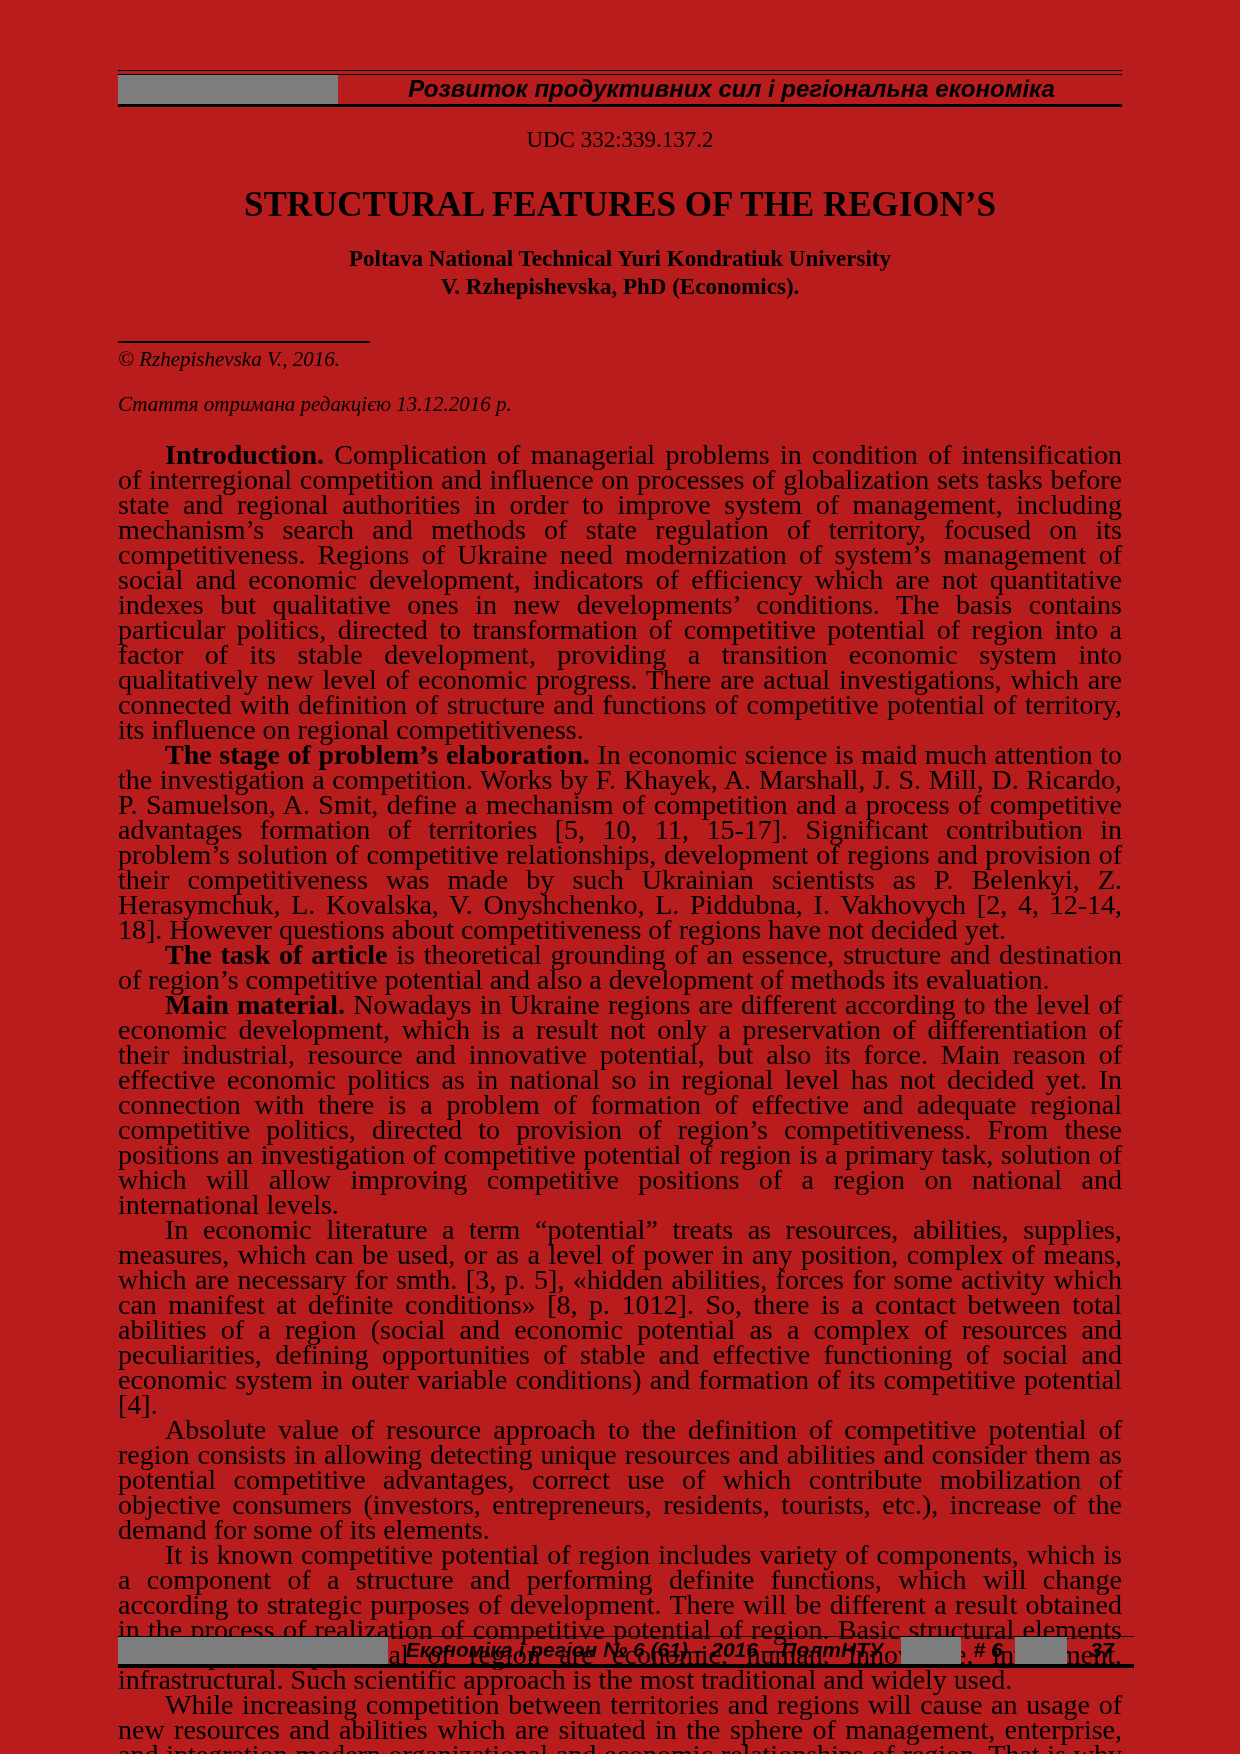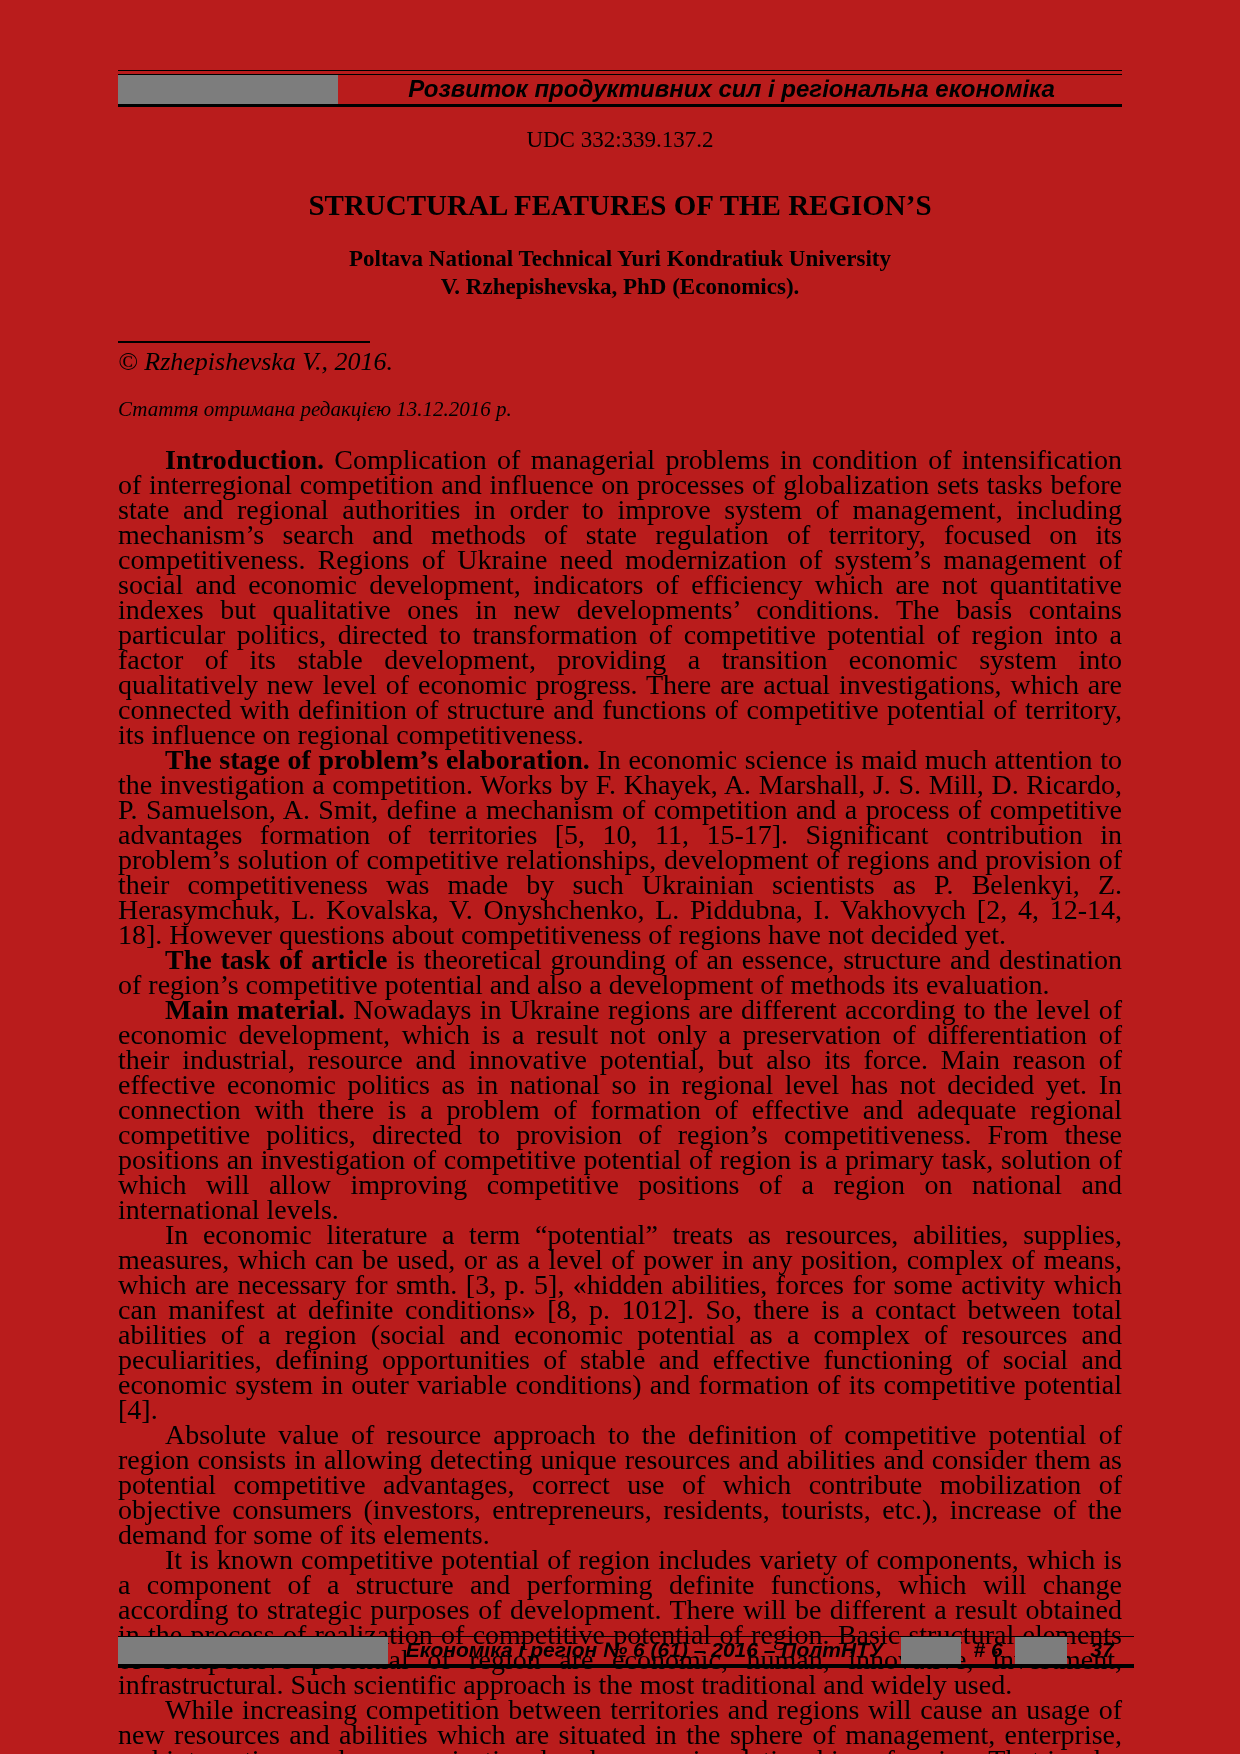--- a/index.html
+++ b/index.html
@@ -33,33 +33,33 @@
     font-weight: bold; font-style: italic; font-size: 24px;
     padding-bottom: 2px;
   }
 
   
   .udc { margin-top: 20px; font-size: 23px; text-align: center; }
   .article-title {
     margin-top: 34px;
     text-align: center;
     font-weight: bold;
-    font-size: 29px;
+    font-size: 35px;
     line-height: 36px;
   }
   .authors {
     margin-top: 22px;
     text-align: center;
     font-weight: bold;
     font-size: 23px;
     line-height: 28px;
   }
   .copyright-block { margin-top: 40px; }
   .copyright-rule { width: 252px; border-top: 2px solid #000; margin-bottom: 4px; }
-  .copyright { font-style: italic; font-size: 26px; }
+  .copyright { font-style: italic; font-size: 21px; }
   .received { margin-top: 20px; font-style: italic; font-size: 21px; }
 
   
   .article-body { margin-top: 25px; }
   .article-body p {
     font-size: 28px;
     line-height: 25px;
     text-align: justify;
     text-indent: 47px;
   }

